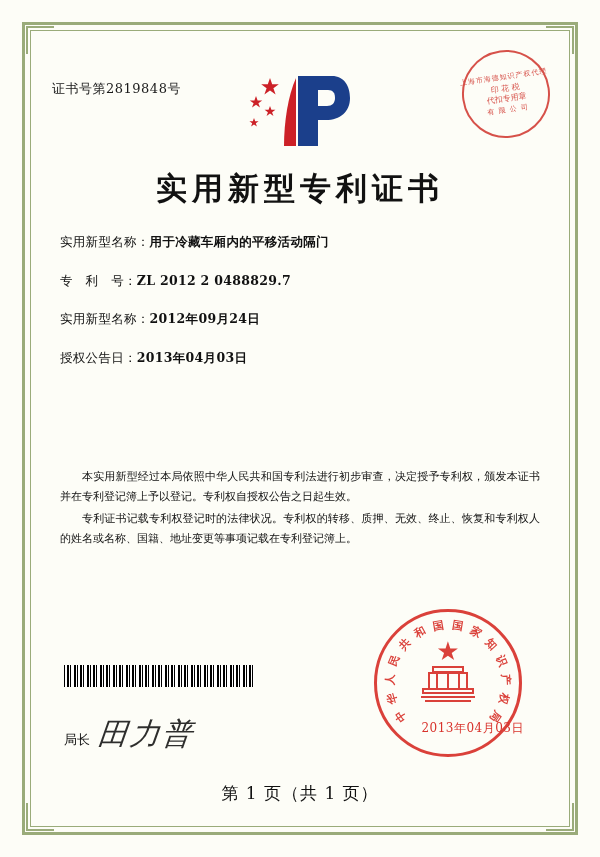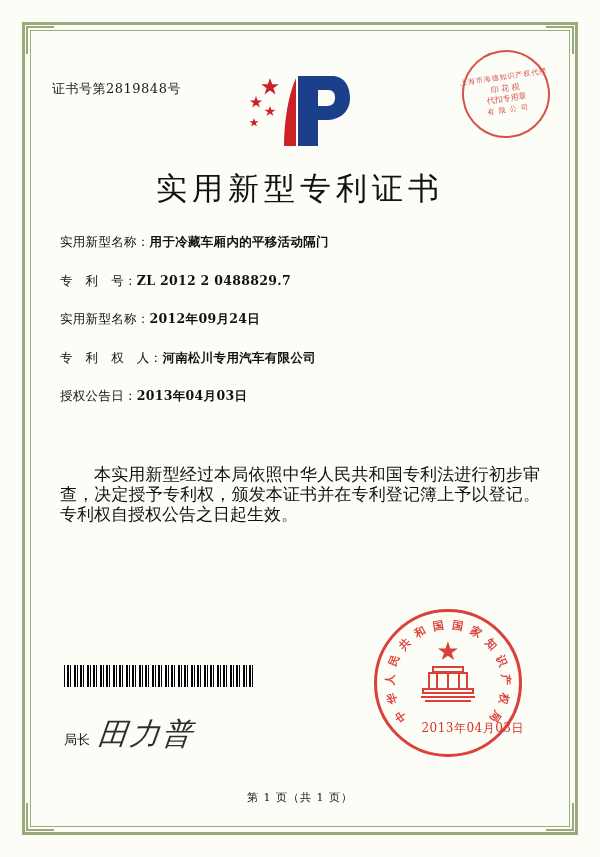--- a/index.html
+++ b/index.html
@@ -110,21 +110,21 @@
     height: 78px;
   }
 
   .title {
     position: absolute;
     left: 0;
     right: 0;
     top: 126px;
     text-align: center;
     font-size: 31px;
-    font-weight: normal;
+    font-weight: bold;
     letter-spacing: 5px;
     color: #111;
     font-family: "DejaVu Serif", "Liberation Serif", serif;
   }
 
   .fields {
     position: absolute;
     left: 18px;
     right: 18px;
     top: 192px;
@@ -138,25 +138,25 @@
     white-space: nowrap;
   }
   .field .lbl { letter-spacing: 0.3px; margin-top: 36px; }
   .field .val { letter-spacing: 0.3px; font-weight: bold; }
 
   .body-text {
     position: absolute;
     left: 18px;
     right: 18px;
     top: 424px;
-    font-size: 17px;
+    font-size: 11px;
     line-height: 20px;
     color: #111;
     text-align: justify;
-    font-family: Liberation Mono, monospace;
+    font-family: Liberation Serif, serif;
   }
   .body-text p {
     margin: 0 0 2px 0;
     text-indent: 2em;
   }
 
   .barcode {
     position: absolute;
     left: 22px;
     bottom: 128px;
@@ -247,21 +247,21 @@
     letter-spacing: 0.5px;
     white-space: nowrap;
   }
 
   .page-footer {
     position: absolute;
     left: 0;
     right: 0;
     bottom: 10px;
     text-align: center;
-    font-size: 11px;
+    font-size: 17px;
     color: #111;
     font-family: "DejaVu Serif", "Liberation Serif", serif;
     letter-spacing: 1px;
   }
 </style>
 </head>
 <body>
 
 <div class="page">
 
@@ -300,29 +300,27 @@
       <div class="field">
         <span class="lbl">实用新型名称：</span><span class="val">用于冷藏车厢内的平移活动隔门</span>
       </div>
       <div class="field">
         <span class="lbl">专　利　号：</span><span class="val">ZL 2012 2 0488829.7</span>
       </div>
       <div class="field">
         <span class="lbl">实用新型名称：</span><span class="val">2012年09月24日</span>
       </div>
       <div class="field">
-        <span class="lbl">专　利　权　人：</span><span class="val">河南松川专用汽车有限公司</span>
-      </div>
-      <div class="field">
         <span class="lbl">授权公告日：</span><span class="val">2013年04月03日</span>
       </div>
     </div>
 
     <div class="body-text">
       <p>本实用新型经过本局依照中华人民共和国专利法进行初步审查，决定授予专利权，颁发本证书并在专利登记簿上予以登记。专利权自授权公告之日起生效。</p>
+      <p>专利证书记载专利权登记时的法律状况。专利权的转移、质押、无效、终止、恢复和专利权人的姓名或名称、国籍、地址变更等事项记载在专利登记簿上。</p>
     </div>
 
     <div class="barcode"></div>
 
     <div class="signature-row">
       <div class="sig-label">局长</div>
       <div class="sig-script">田力普</div>
     </div>
 
     <div class="main-seal">

